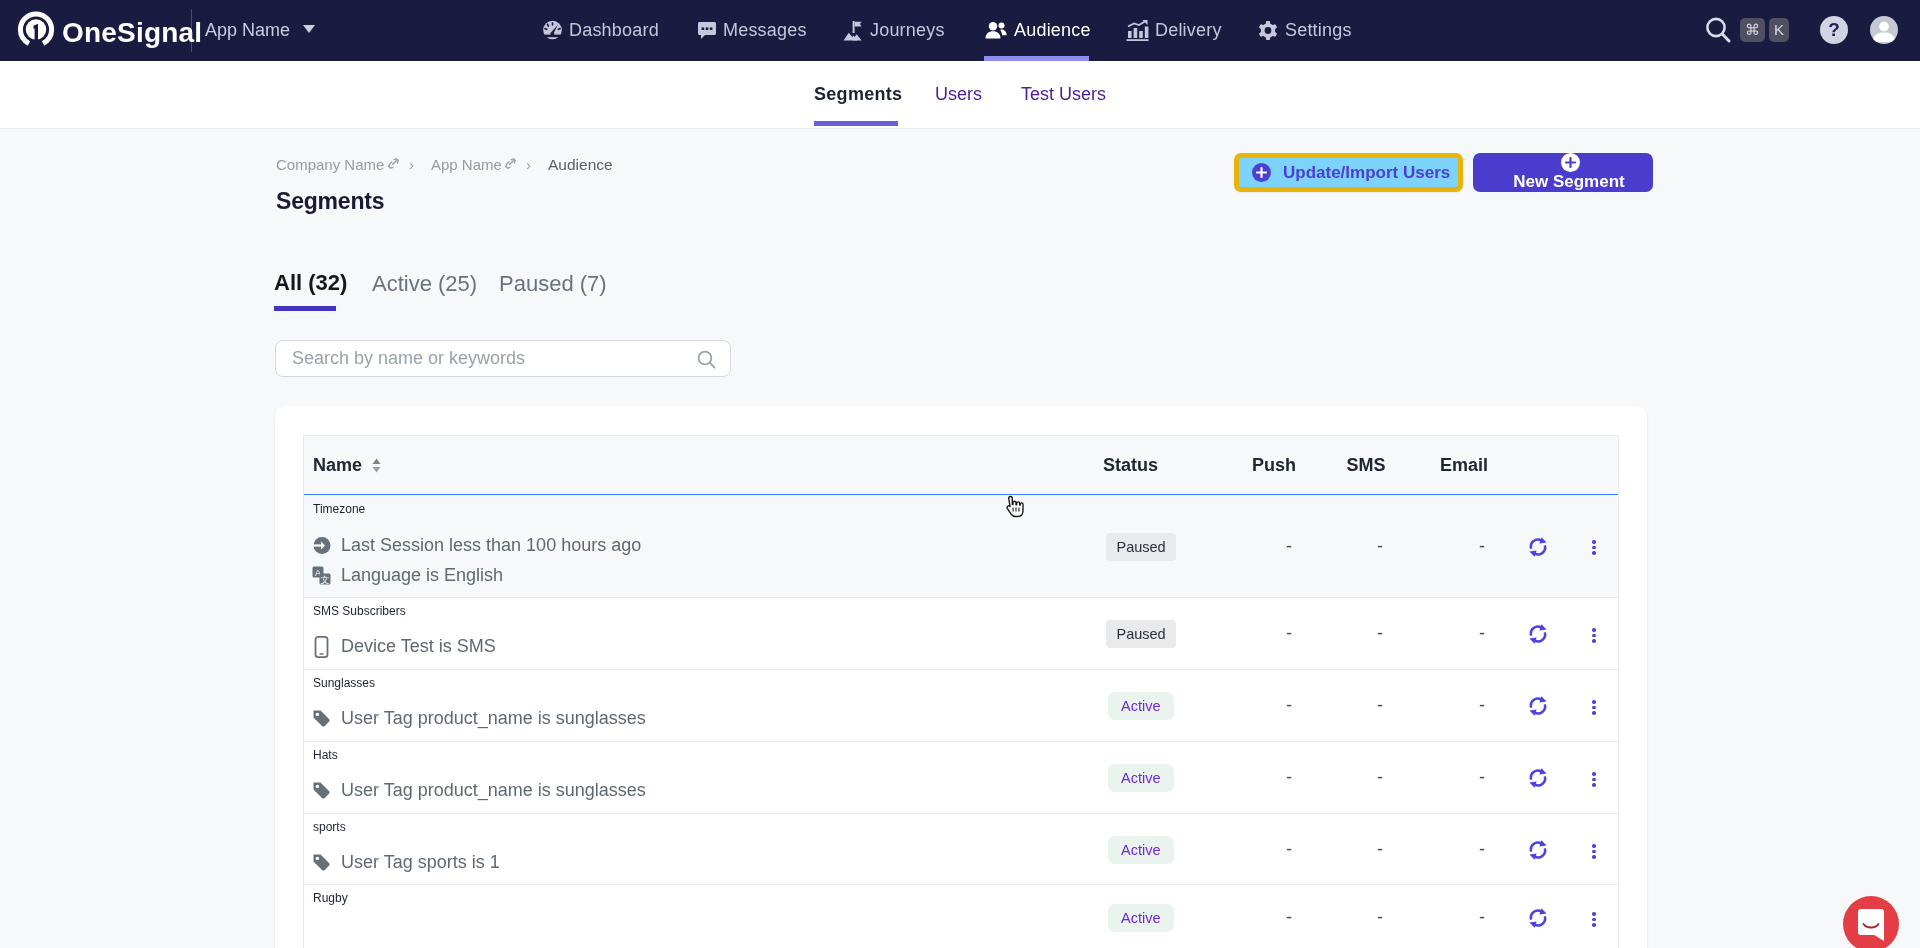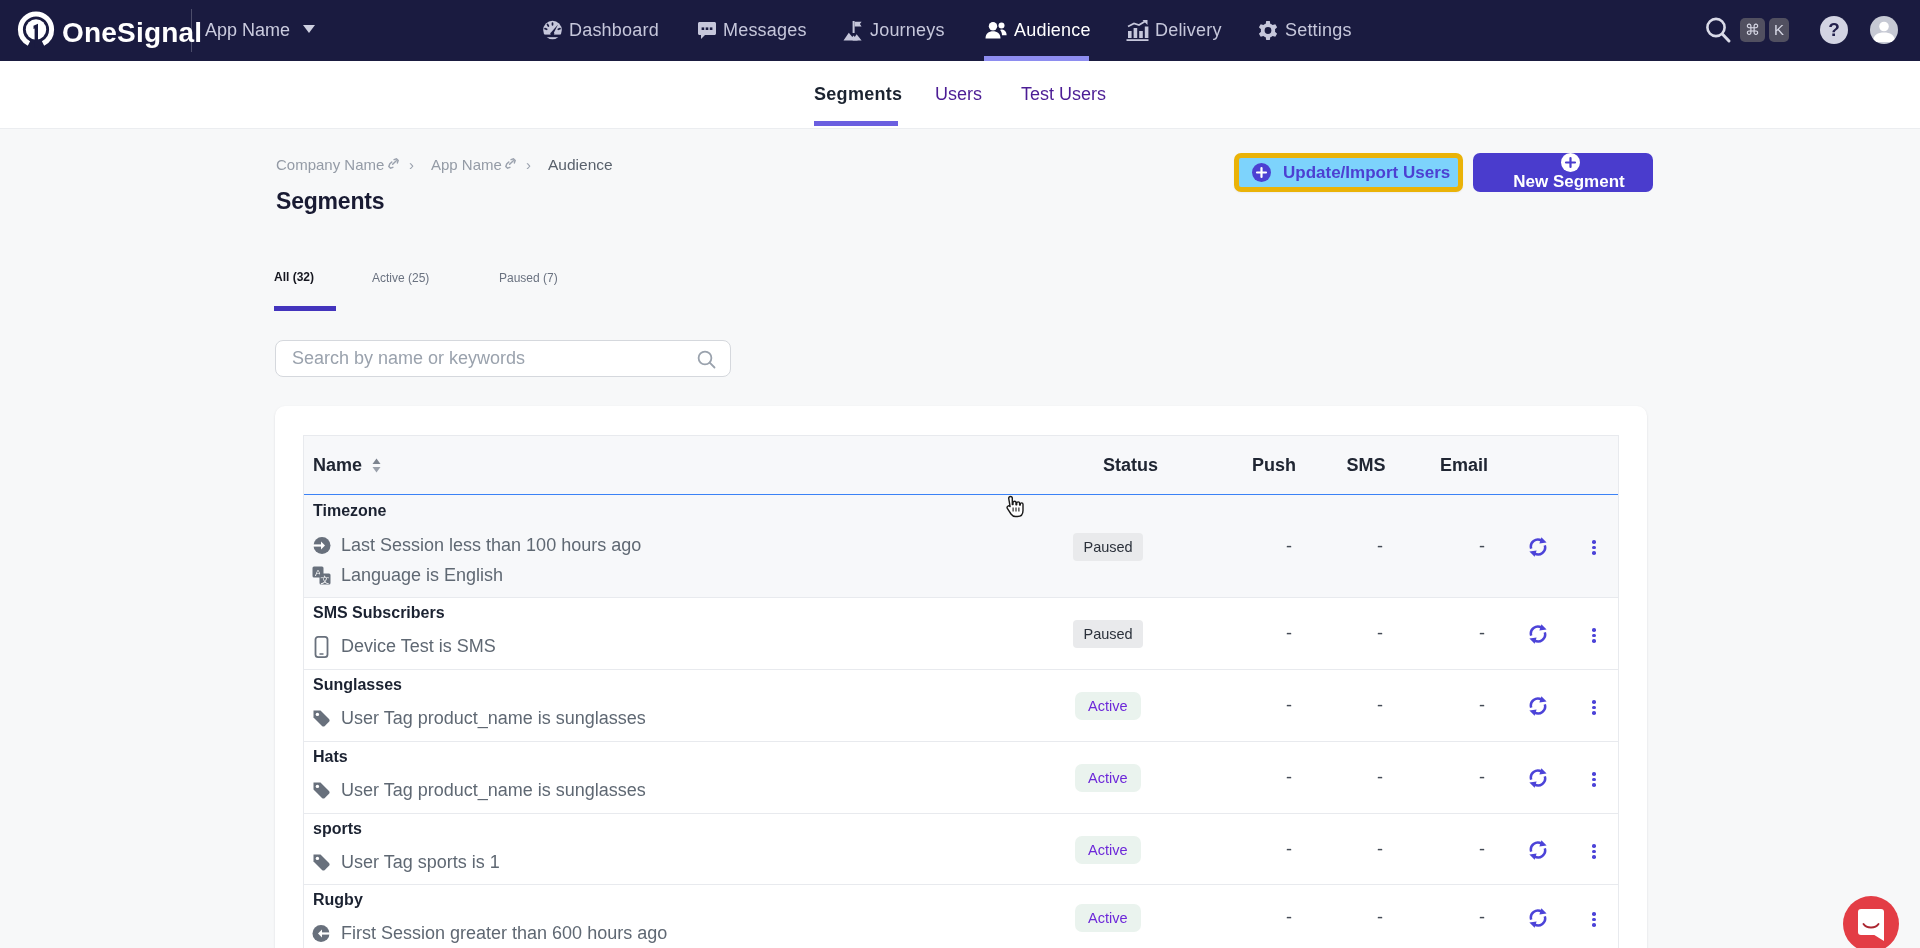--- a/index.html
+++ b/index.html
@@ -33,42 +33,42 @@
 #breadcrumb .dark { color:#59616c; font-size:15.5px; }
 #h1 { position:absolute; left:276px; top:188px; font-size:23px; font-weight:bold; color:#191b33; letter-spacing:-0.2px; }
 
 
 .btn { position:absolute; top:153px; height:39px; border-radius:7px; display:flex; align-items:center; font-size:17px; font-weight:bold; }
 #btn1 { left:1234px; width:229px; background:#7dd3fc; border:5px solid #eab308; color:#4c40d2; box-shadow:0 1px 2px rgba(16,24,40,.05); }
 #btn2 { left:1473px; width:180px; background:#4a3ccd; color:#fff;flex-direction:column; }
 .btn svg { display:block; }
 
 
-.ftab { position:absolute; font-size:12px; }
+.ftab { position:absolute; font-size:22px; }
 #ftab-all { left:274px; top:270px; color:#15161f; font-weight:bold; }
 #ftab-active { left:372px; top:271px; color:#6a7280; }
 #ftab-paused { left:499px; top:271px; color:#6a7280; }
 #ftab-underline { position:absolute; left:274px; top:306px; width:62px; height:5px; background:#4334bd; }
 
 
 #search { position:absolute; left:275px; top:340px; width:456px; height:37px; background:#fff; border:1px solid #d5d8dd; border-radius:8px; }
 #search .ph { position:absolute; left:16px; top:7px; font-size:18px; color:#9aa2ad; }
 #search svg { position:absolute; right:13px; top:8px; }
 
 
 #card { position:absolute; left:275px; top:406px; width:1372px; height:600px; background:#fff; border-radius:10px; box-shadow:0 1px 3px rgba(16,24,40,.08), 0 1px 2px rgba(16,24,40,.04); }
 #table { position:absolute; left:28px; top:29px; width:1316px; border:1px solid #e8eaee; }
 #thead { position:relative; height:59px; background:#f7f8fa; border-bottom:1px solid #3b82f6; }
 #thead .h { position:absolute; top:0; height:59px; display:flex; align-items:center; font-size:18px; font-weight:bold; color:#202633; }
 .row { position:relative; border-bottom:1px solid #e8eaee; background:#fff; }
 .row.hover { background:#f7f8fa; }
-.row .title { position:absolute; left:9px; font-size:16px; font-weight:bold; color:#1b2231; }
+.row .title { position:absolute; left:9px; font-size:12px; font-weight:normal; color:#1b2231; }
 .crit { position:absolute; left:8px; display:flex; align-items:center; gap:10px; font-size:18px; color:#5f6873; }
 .crit svg { display:block; flex:none; }
-.badge { position:absolute; left:769px; height:28px; line-height:28px; border-radius:4px; font-size:14.5px; }
+.badge { position:absolute; left:802px; height:28px; line-height:28px; border-radius:4px; font-size:14.5px; }
 .badge.paused { padding:0 10.5px; }
 .badge.active { padding:0 13px; }
 .badge.paused { background:#e9eaec; color:#2b313b; }
 .badge.active { background:#eaf3ee; color:#6d28d9; margin-left:2px;border-radius:7px; }
 .dash { position:absolute; width:20px; text-align:center; font-size:18px; color:#444b56; }
 .rfr { position:absolute; left:1224px; }
 .dots { position:absolute; left:1288px; width:4px; }
 .dots i { display:block; width:3.6px; height:3.6px; border-radius:50%; background:#4c43d8; margin:2px 0; }
 
 
@@ -380,28 +380,20 @@
         </svg>
       <div class="dots" style="top:28px;">
           <i></i>
           <i></i>
           <i></i>
         </div>
     </div>
 
     <div class="row" style="height:95px; border-bottom:none;">
       <div class="title" style="top:5.5px;">Rugby</div>
-      <div class="crit" style="top:37.5px;">
-        <svg width="19" height="19" viewBox="0 0 19 19">
-            <circle cx="9" cy="9.5" r="8.5" fill="#68707c"></circle>
-            <path d="M10 5.5 L6 9.5 L10 13.5 Z" fill="#fff"></path>
-            <rect x="9" y="8.4" width="9" height="2.2" fill="#fff"></rect>
-          </svg>
-        <span>First Session greater than 600 hours ago</span>
-      </div>
       <div class="badge active" style="top:19px;">Active</div>
       <div class="dash" style="left:975px; top:22px;">-</div>
       <div class="dash" style="left:1066px; top:22px;">-</div>
       <div class="dash" style="left:1168px; top:22px;">-</div>
       <svg class="rfr" style="top:23px;" width="20" height="20" viewBox="0 0 20 20">
           <g stroke="#4c43d8" stroke-width="2.5" fill="none">
             <path d="M3.2 11.6 A7 7 0 0 1 13.6 3.6"></path>
             <path d="M16.8 8.4 A7 7 0 0 1 6.4 16.4"></path>
           </g>
           <polygon points="13.4,0.2 18.6,5.4 11.4,6.6" fill="#4c43d8"></polygon>

